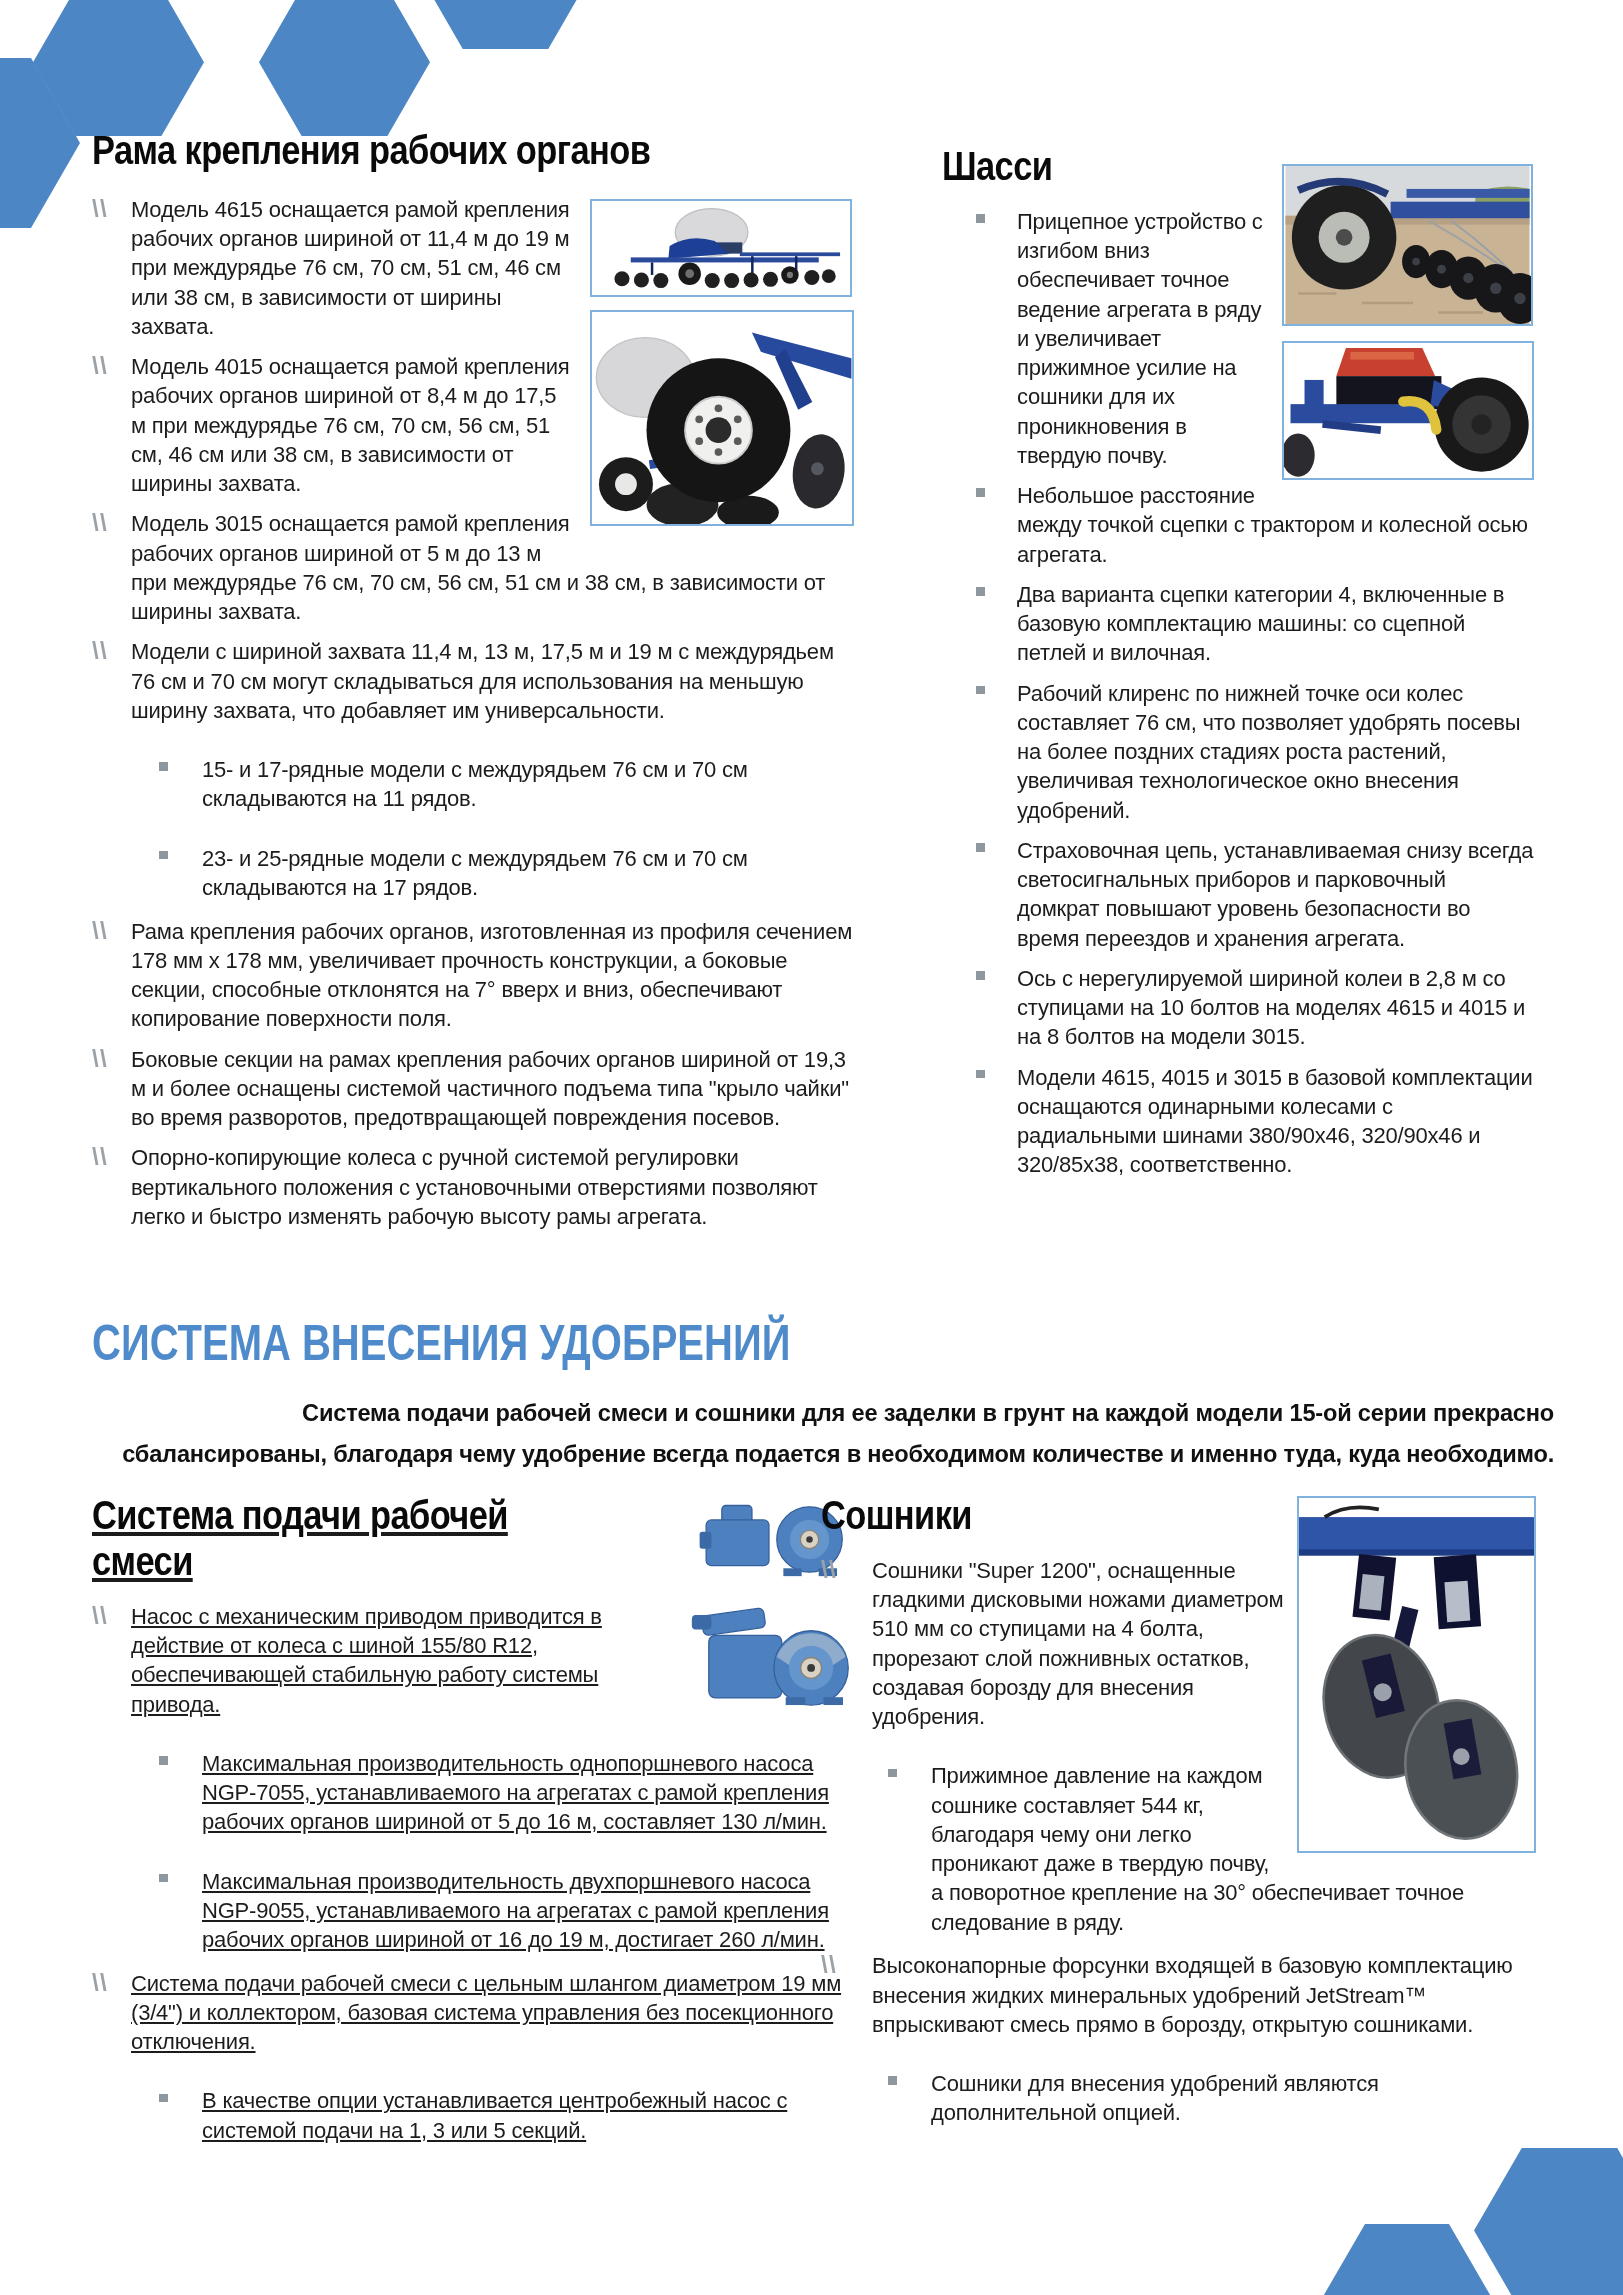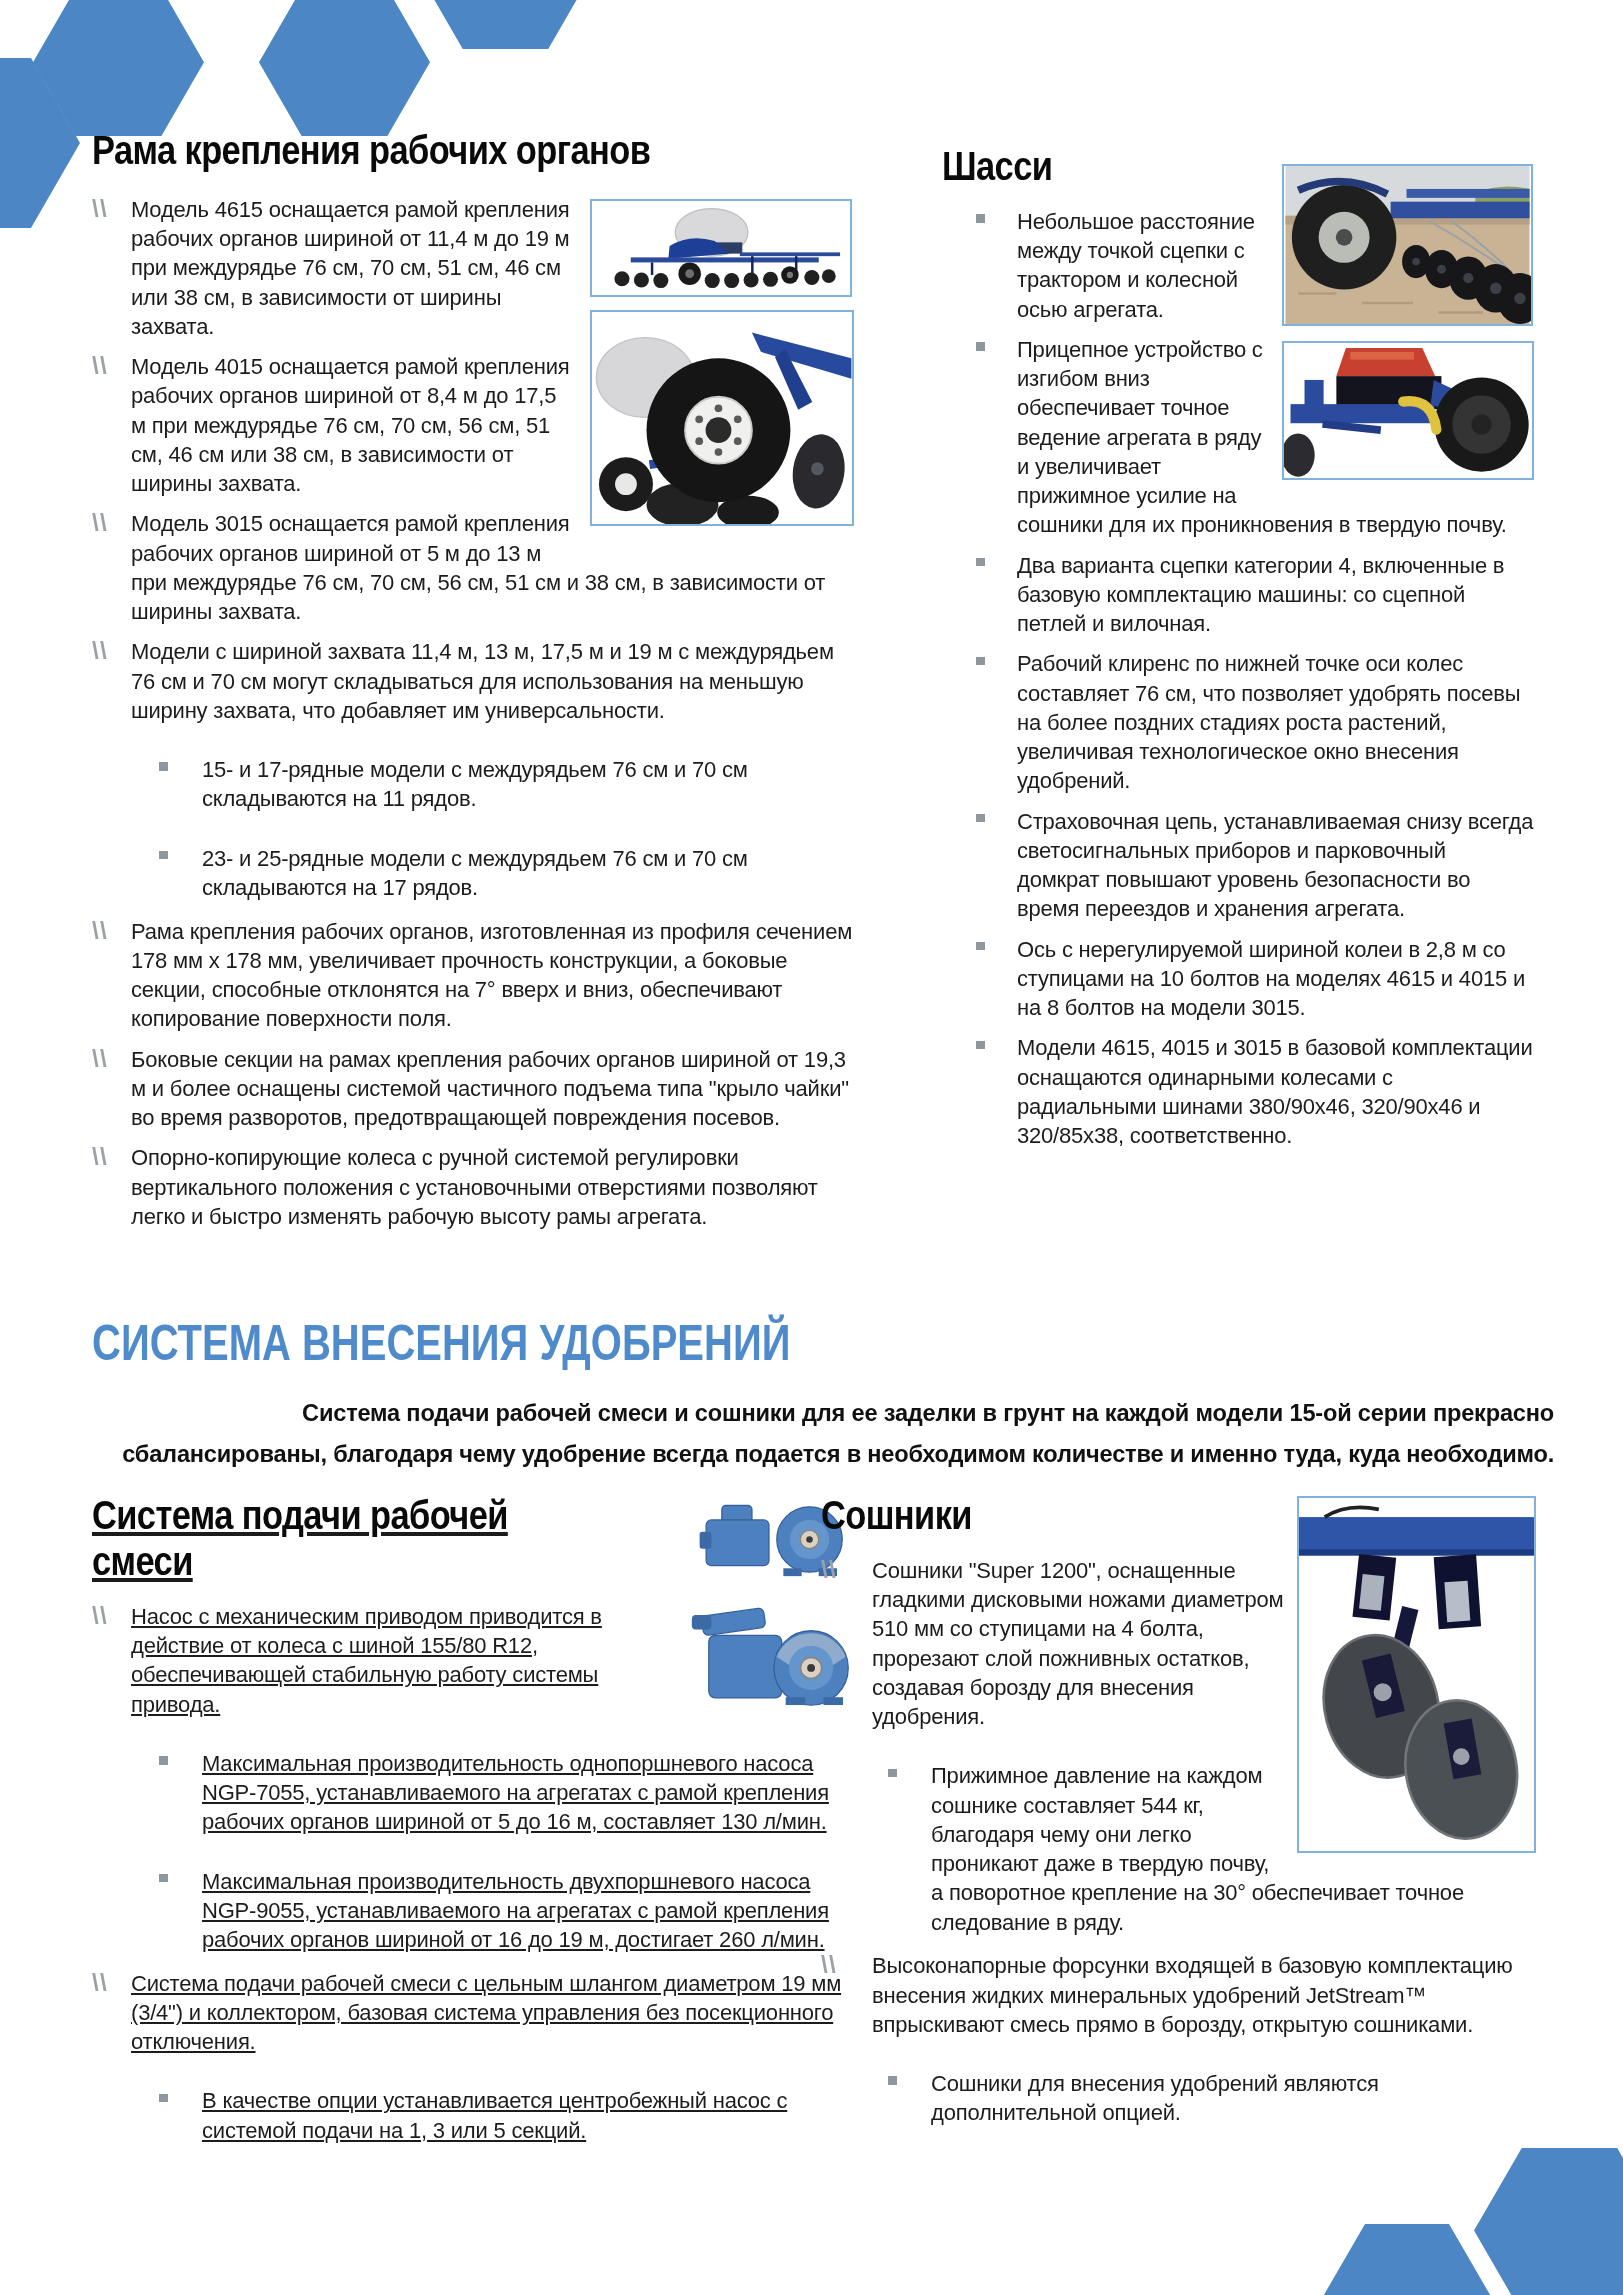--- a/index.html
+++ b/index.html
@@ -220,25 +220,25 @@
         <circle cx="308" cy="128" r="16" fill="#232323"></circle>
         <path d="M185 92 q46 -6 52 44" stroke="#e0c33c" stroke-width="16" fill="none" stroke-linecap="round"></path>
         <ellipse cx="20" cy="176" rx="26" ry="34" fill="#2b2b30"></ellipse>
       </svg>
     </div>
   </div>
   <h2 class="h2">Шасси</h2>
   <div class="bullets">
     <div class="item tr-item">
       <span class="sq"></span>
+      <span>Прицепное устройство с изгибом вниз обеспечивает точное ведение агрегата в ряду и увеличивает прижимное усилие на сошники для их проникновения в твердую почву.</span>
+    </div>
+    <div class="item tr-item">
+      <span class="sq"></span>
       <span>Небольшое расстояние между точкой сцепки с трактором и колесной осью агрегата.</span>
-    </div>
-    <div class="item tr-item">
-      <span class="sq"></span>
-      <span>Прицепное устройство с изгибом вниз обеспечивает точное ведение агрегата в ряду и увеличивает прижимное усилие на сошники для их проникновения в твердую почву.</span>
     </div>
     <div class="item tr-item">
       <span class="sq"></span>
       <span>Два варианта сцепки категории 4, включенные в базовую комплектацию машины: со сцепной петлей и вилочная.</span>
     </div>
     <div class="item tr-item">
       <span class="sq"></span>
       <span>Рабочий клиренс по нижней точке оси колес составляет 76 см, что позволяет удобрять посевы на более поздних стадиях роста растений, увеличивая технологическое окно внесения удобрений.</span>
     </div>
     <div class="item tr-item">

